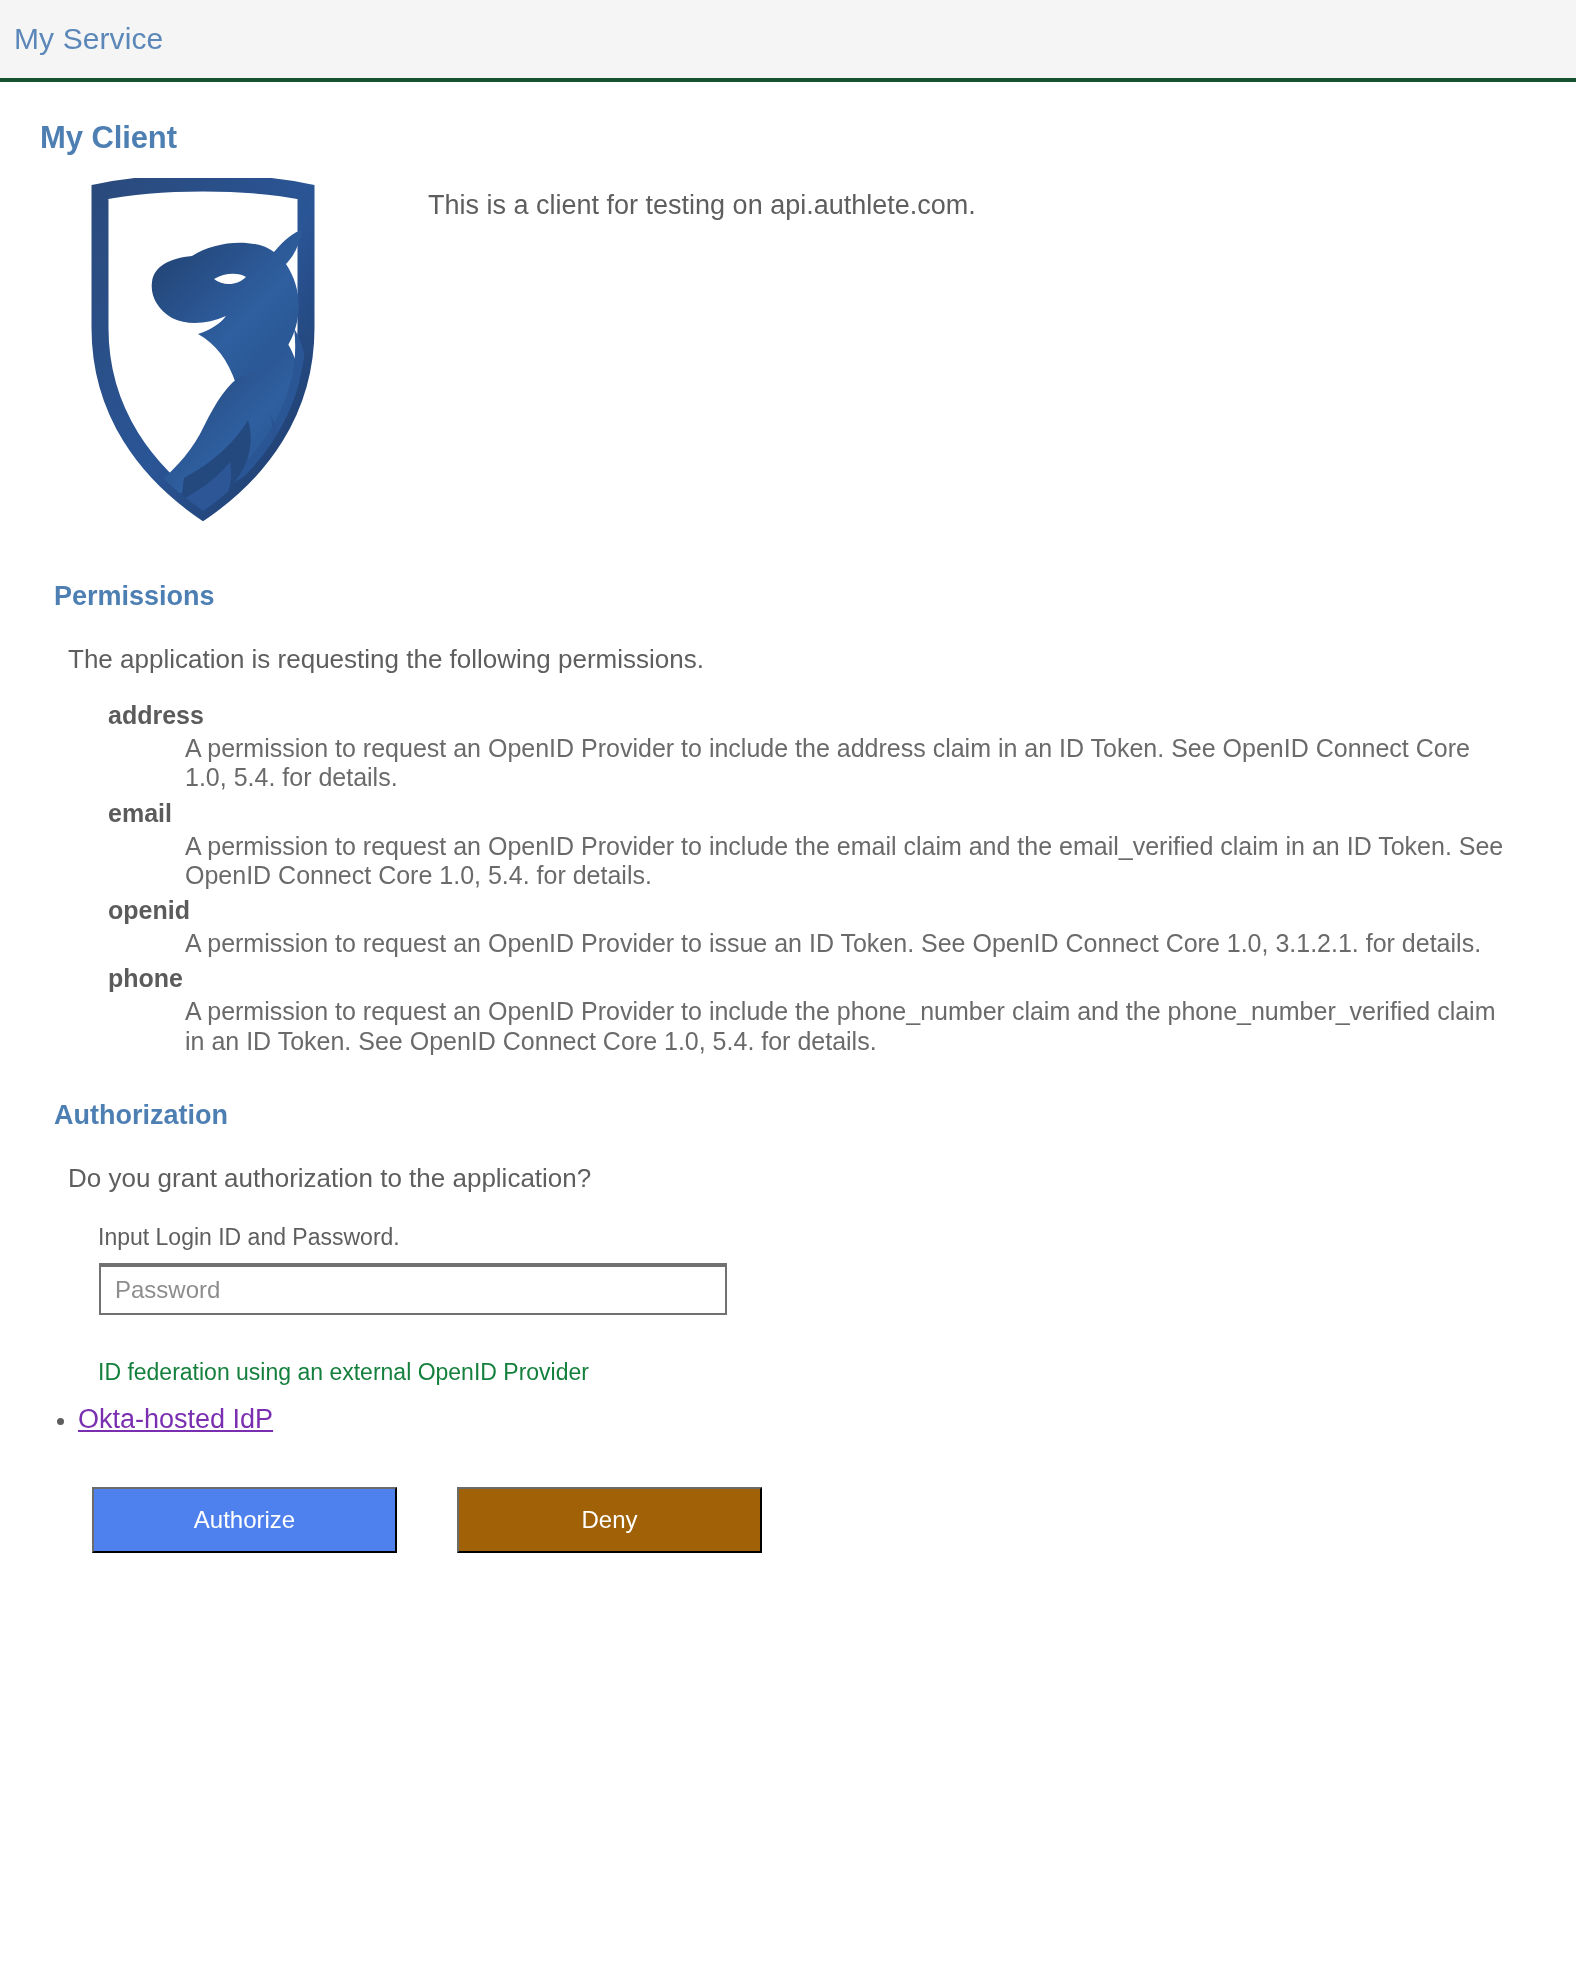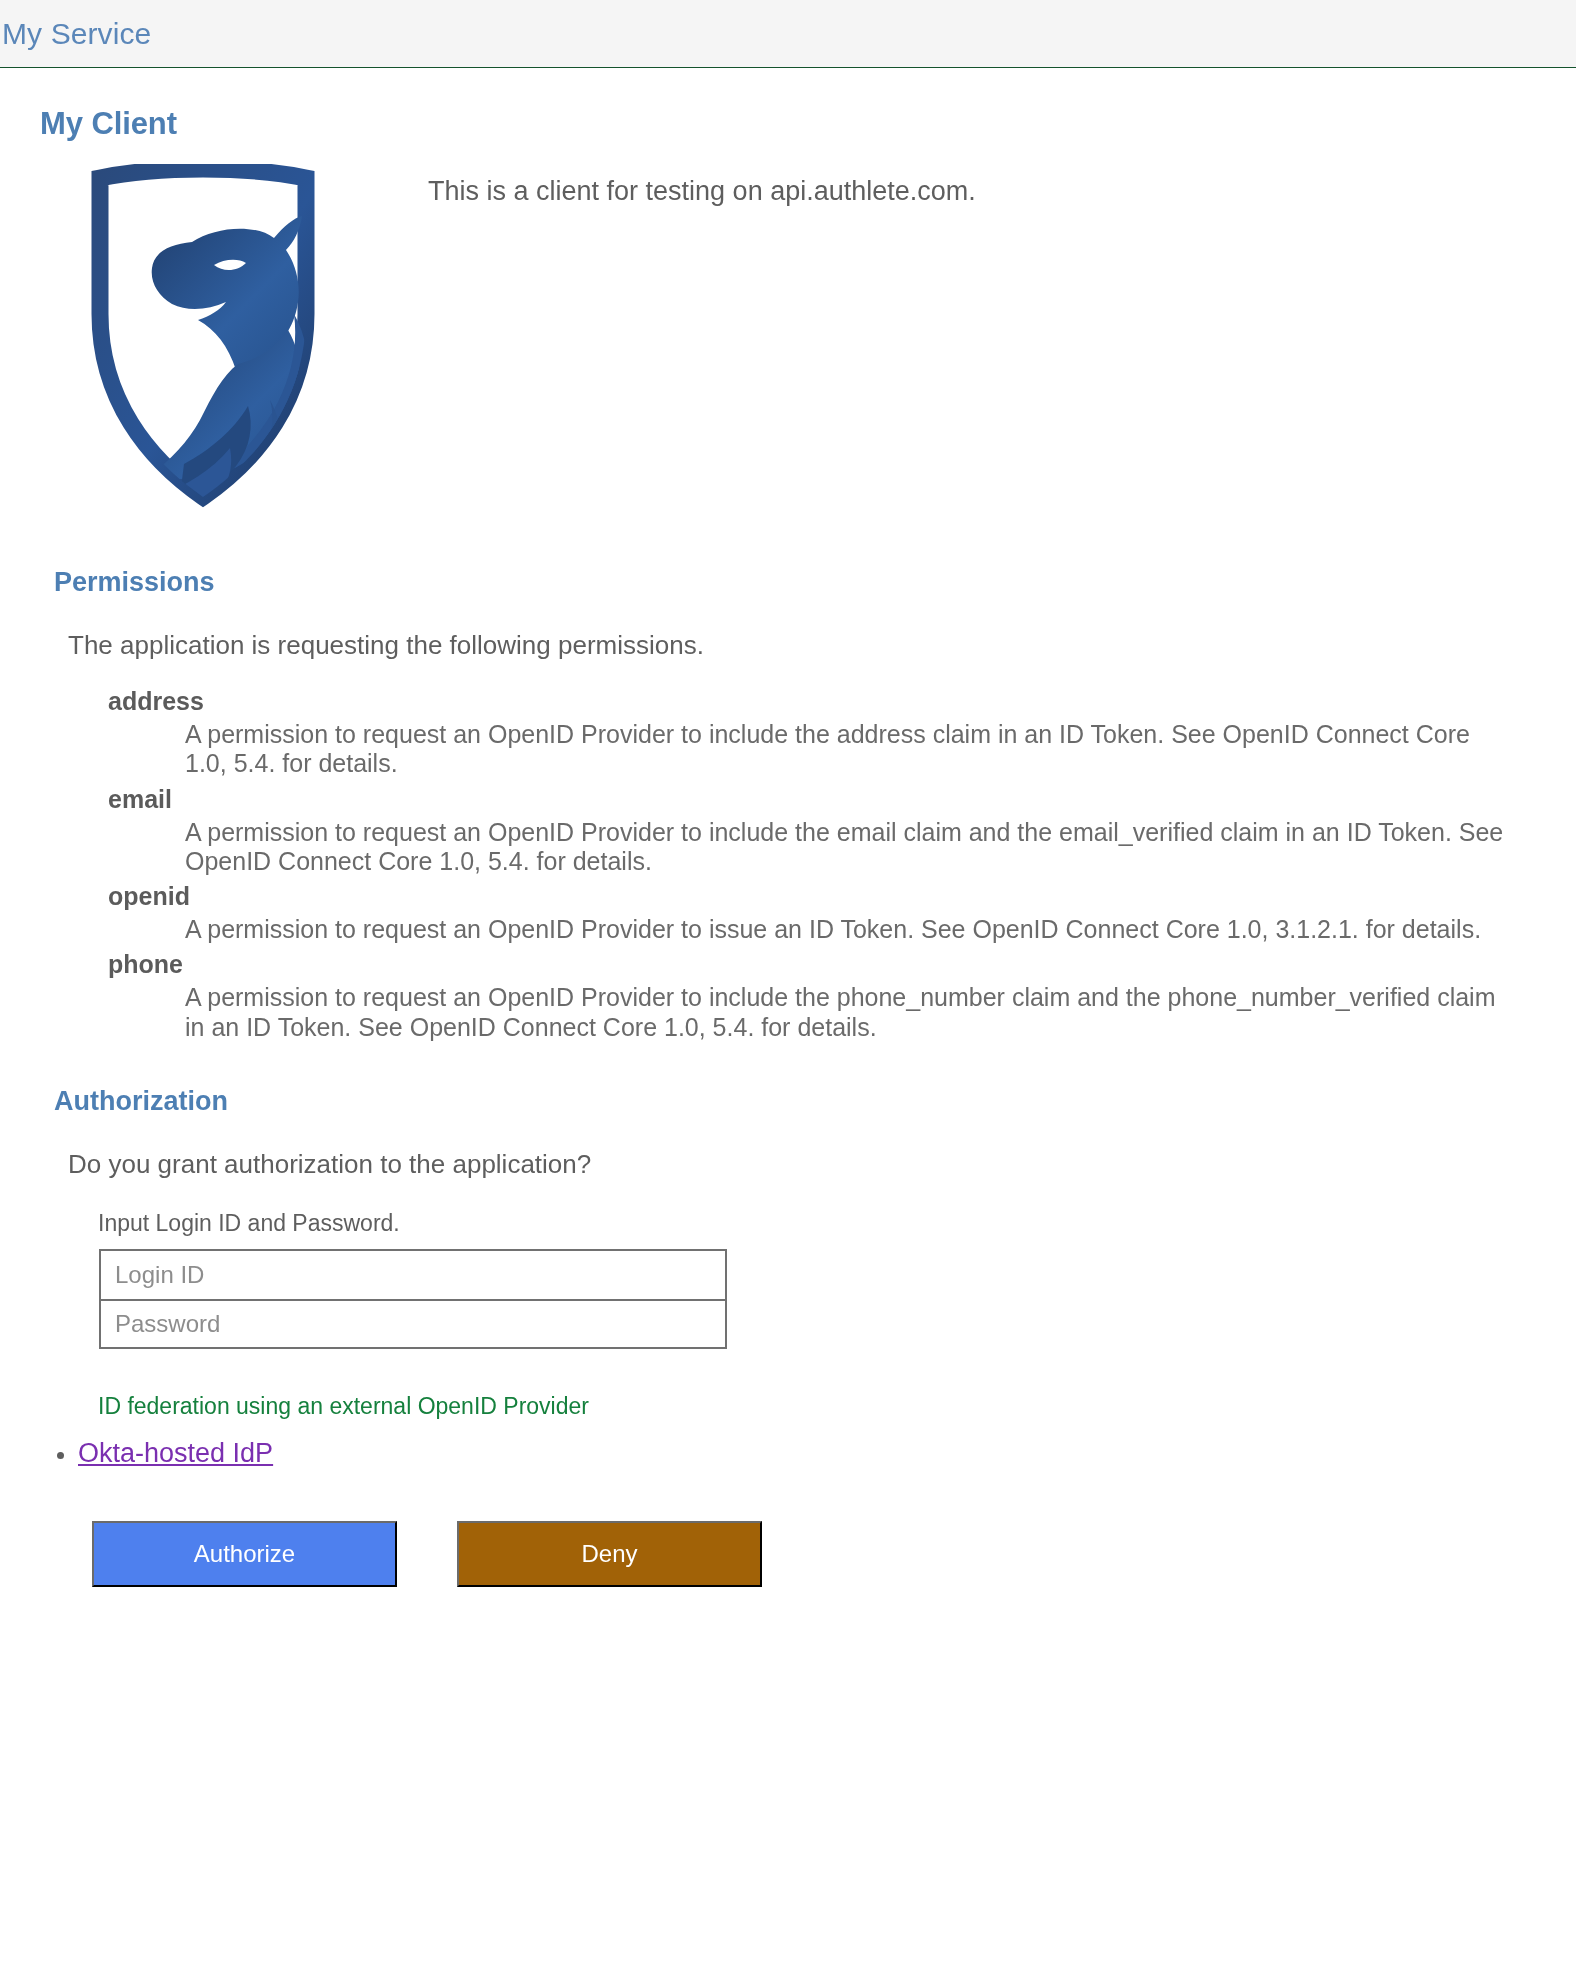--- a/index.html
+++ b/index.html
@@ -11,26 +11,26 @@
     width: 1576px;
     height: 1980px;
     font-family: "Liberation Sans", sans-serif;
     color: #5a5a5a;
     overflow: hidden;
     position: relative;
   }
 
   
   .service-bar {
-    height: 68px;
+    height: 82px;
     background: #f5f5f5;
-    border-bottom: 1px solid #14532d;
+    border-bottom: 4px solid #14532d;
     display: flex;
     align-items: center;
-    padding-left: 2px;
+    padding-left: 14px;
     box-sizing: border-box;
   }
   .service-name {
     font-size: 30px;
     color: #5b87b9;
     font-weight: 400;
     letter-spacing: 0.1px;
   }
 
   
@@ -254,21 +254,20 @@
     <div class="perm-desc">A permission to request an OpenID Provider to include the phone_number claim and the phone_number_verified claim in an ID Token. See OpenID Connect Core 1.0, 5.4. for details.</div>
   </li>
 </ul>
 
 <div class="section-heading" style="margin-top:44px;">Authorization</div>
 <div class="auth-question">Do you grant authorization to the application?</div>
 
 <div class="login-label">Input Login ID and Password.</div>
 
 <div class="login-fields">
-  <input type="text" placeholder="Login ID" style="">
   <input type="password" class="bordered-top" placeholder="Password" style="">
 </div>
 
 <div class="federation-label">ID federation using an external OpenID Provider</div>
 
 <ul class="idp-list">
   <li>
     <a href="#" class="idp-link">Okta-hosted IdP</a>
   </li>
 </ul>

